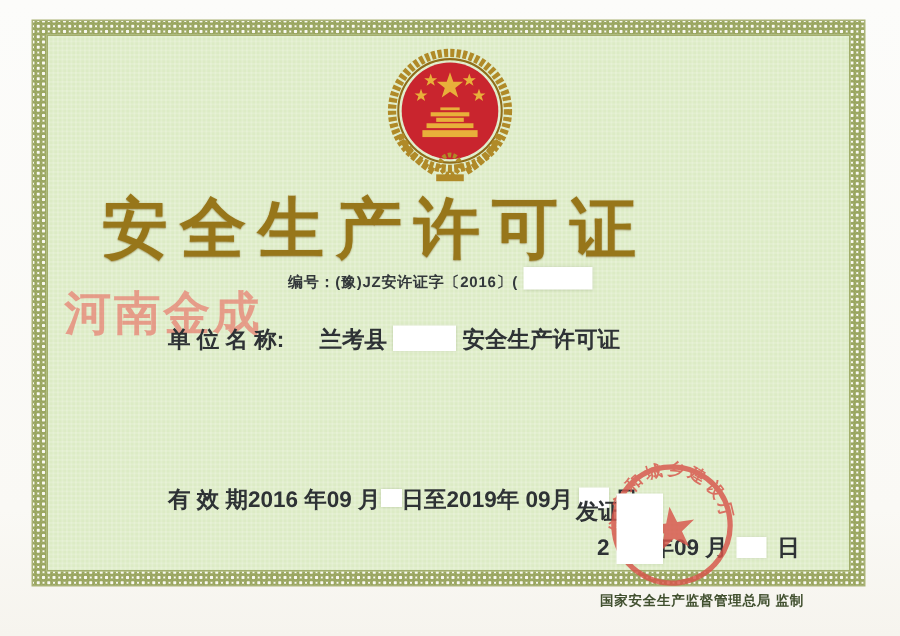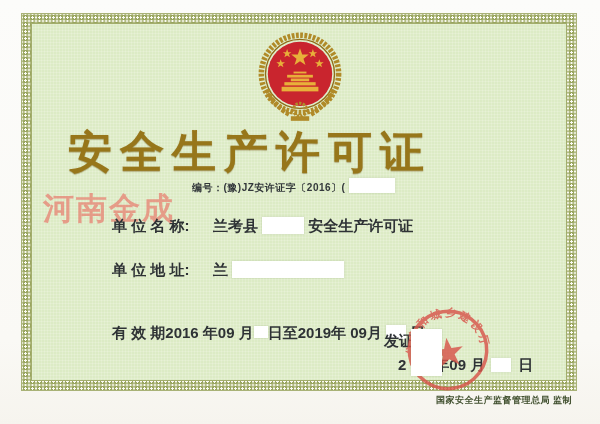--- a/index.html
+++ b/index.html
@@ -58,21 +58,21 @@
   
   .issuer-line{position:absolute;left:384px;top:332px;font-size:15px;font-weight:bold;color:#2e3235;z-index:2;}
   .issue-date{position:absolute;left:398px;top:356px;font-size:15px;font-weight:bold;color:#2e3235;white-space:nowrap;z-index:2;}
   .date-mid{margin-left:28px;}
   .date-end{margin-left:7px;}
   
   .seal{position:absolute;left:404px;top:306px;width:88px;height:88px;opacity:.82;z-index:4;transform:rotate(-8deg);}
   
   .footer-imprint{
     position:absolute;left:400px;top:394px;font-size:9px;font-weight:bold;
-    color:#41502f;letter-spacing:.5px;white-space:nowrap;margin-left:36px;
+    color:#41502f;letter-spacing:.5px;white-space:nowrap;
   }
 </style>
 </head>
 <body>
 
 <div class="page">
 
   <div class="cert-frame">
     <div class="cert-inner"></div>
   </div>
@@ -109,24 +109,20 @@
     <span class="redact rd-num"></span>
   </div>
 
   <div class="watermark">河南金成</div>
 
   <div class="field-row r0">
     <span class="field-label">单 位 名 称:</span><span>兰考县</span>
     <span class="redact rd-name"></span>
     <span>安全生产许可证</span>
   </div>
-  <div class="field-row r2">
-    <span class="field-label">单 位 地 址:</span><span>兰</span>
-    <span class="redact rd-addr"></span>
-  </div>
 
   <div class="validity-row">
     <span>有 效 期2016 年09 月</span><span class="redact rd-day1"></span><span>日至2019年 09月</span>
     <span class="redact rd-day2"></span>
     <span>日</span>
   </div>
 
   <div class="issuer-line">发证机</div>
   <div class="issue-date">
     <span>2</span><span class="date-mid">年09 月</span><span class="rd-issueday"></span><span class="date-end">日</span>

